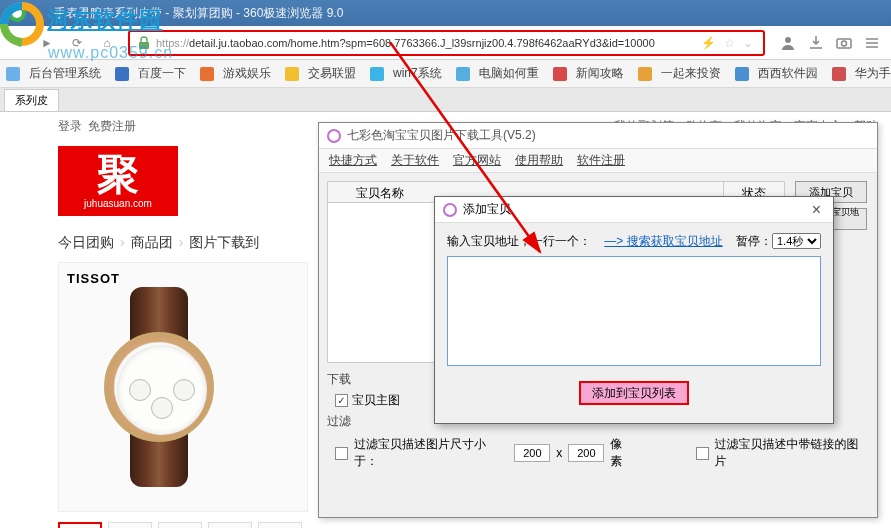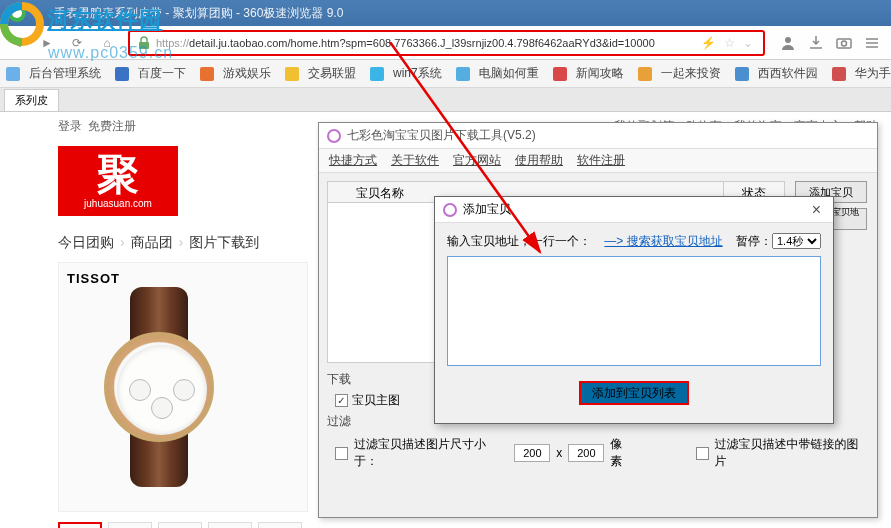--- a/index.html
+++ b/index.html
@@ -76,21 +76,21 @@
     
     .add-dialog { position: absolute; left: 434px; top: 196px; width: 400px; height: 228px; background: #f0f0f0; border: 1px solid #666; box-shadow: 3px 3px 8px rgba(0,0,0,0.3); }
     .add-title { height: 26px; background: #fff; border-bottom: 1px solid #ddd; display: flex; align-items: center; padding: 0 8px; font-size: 12px; }
     .add-title-icon { width: 14px; height: 14px; border-radius: 50%; border: 2px solid #c070d0; margin-right: 6px; }
     .add-close { margin-left: auto; font-size: 16px; color: #555; cursor: pointer; padding: 0 4px; }
     .add-body { padding: 10px 12px; }
     .add-row1 { display: flex; justify-content: space-between; font-size: 12px; margin-bottom: 6px; }
     .add-link { color: #1060c0; text-decoration: underline; cursor: pointer; }
     .add-textarea { width: 100%; height: 110px; border: 1px solid #6aa0e0; background: #fff; resize: none; font-size: 12px; padding: 4px; }
     .add-btn-wrap { display: flex; justify-content: center; margin-top: 12px; }
-    .add-btn { width: 110px; height: 24px; border: 2px solid #e60000; background: #0369a1; font-size: 12px; display: flex; align-items: center; justify-content: center; cursor: pointer; }
+    .add-btn { width: 110px; height: 24px; border: 2px solid #e60000; background: #f9a8d4; font-size: 12px; display: flex; align-items: center; justify-content: center; cursor: pointer; }
     
     
     .wm { position: absolute; left: 0; top: 2px; z-index: 50; pointer-events: none; }
     .wm-text { font-size: 22px; font-weight: bold; color: #1898d4; letter-spacing: 1px; text-decoration: underline; }
     .wm-sub { font-size: 16px; color: #1898d4; opacity: 0.6; margin-top: -2px; letter-spacing: 1px; }
     .wm-icon { display:inline-block; width:44px; height:44px; vertical-align: middle; }
     
     
     .arrow { position: absolute; left: 380px; top: 42px; pointer-events: none; z-index: 60; }
   </style>

